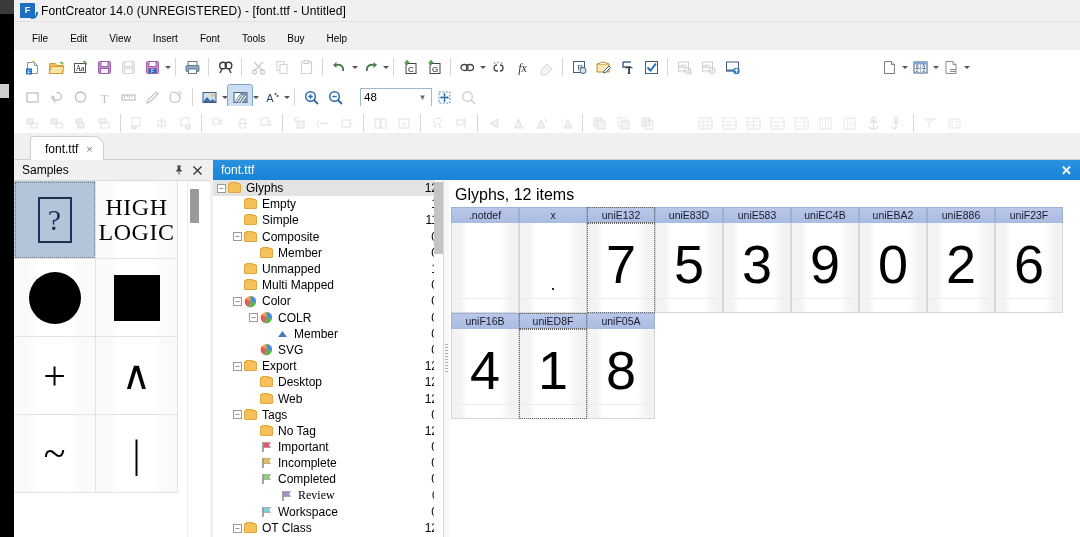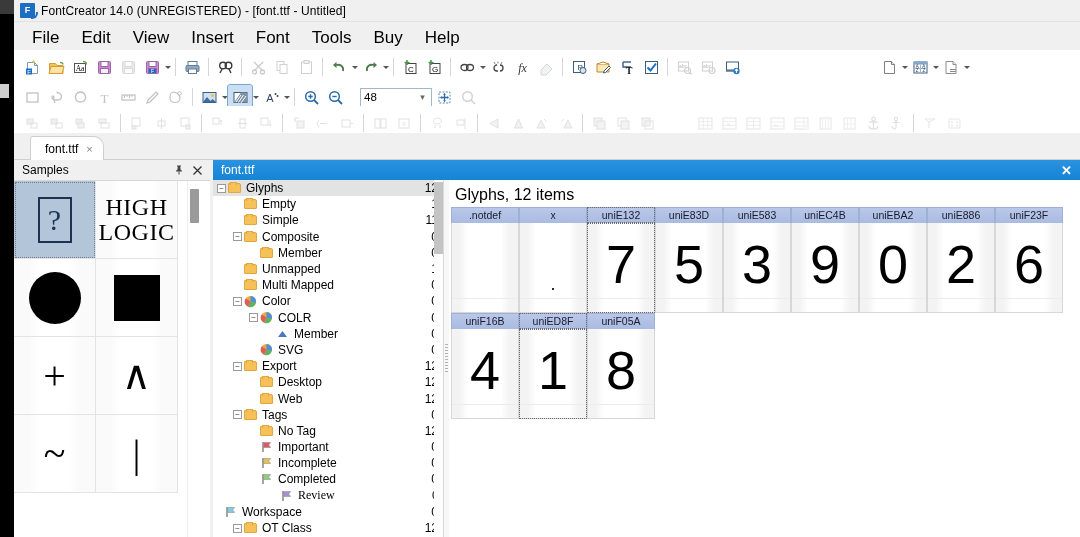--- a/index.html
+++ b/index.html
@@ -36,21 +36,21 @@
     border-bottom:2px solid #1b6ec2; border-right:2px solid #1b6ec2;
     border-radius:0 0 6px 0; background:transparent;
   }
   .title-text { font-size:12px; color:#000; letter-spacing:0.1px; }
 
   
   .menubar {
     position:absolute; left:14px; top:28px; width:1066px; height:20px;
     display:flex; align-items:center; padding-left:8px; gap:2px;
   }
-  .menu-item { padding:2px 10px; font-size:17px; color:#000; cursor:default; }
+  .menu-item { padding:2px 10px; font-size:10px; color:#000; cursor:default; }
 
   
   .toolbar {
     position:absolute; left:14px; width:1066px; height:34px;
     display:flex; align-items:center; padding-left:6px; gap:0px;
     background:#ffffff;
   }
   .tb1 { top:50px; }
   .tb2 { top:80px; }
   .tb3 { top:106px; }
@@ -978,21 +978,21 @@
             </div>
             <div class="trow" style="padding-left: 56px; font-family: Liberation Serif, serif;">
               <span class="exp none"></span>
               <span class="flagicon"><svg width="13" height="12" viewBox="0 0 13 12">
                   <path d="M3 1v10" stroke="#6a6a6a" stroke-width="1.2"></path>
                   <path d="M3.6 1.6h7l-2 2.4 2 2.4h-7z" fill="#a98fd0" stroke="#8a8a8a" stroke-width="0.6"></path>
                 </svg></span>
               <span class="tw">Review</span>
               <span class="cnt">0</span>
             </div>
-            <div class="trow" style="">
+            <div class="trow" style="padding-left: 36px;">
               <span class="exp none"></span>
               <span class="flagicon"><svg width="13" height="12" viewBox="0 0 13 12">
                   <path d="M3 1v10" stroke="#6a6a6a" stroke-width="1.2"></path>
                   <path d="M3.6 1.6h7l-2 2.4 2 2.4h-7z" fill="#7ecfe0" stroke="#8a8a8a" stroke-width="0.6"></path>
                 </svg></span>
               <span class="tw">Workspace</span>
               <span class="cnt">0</span>
             </div>
             <div class="trow" style="padding-left: 20px;">
               <span class="exp">−</span>

